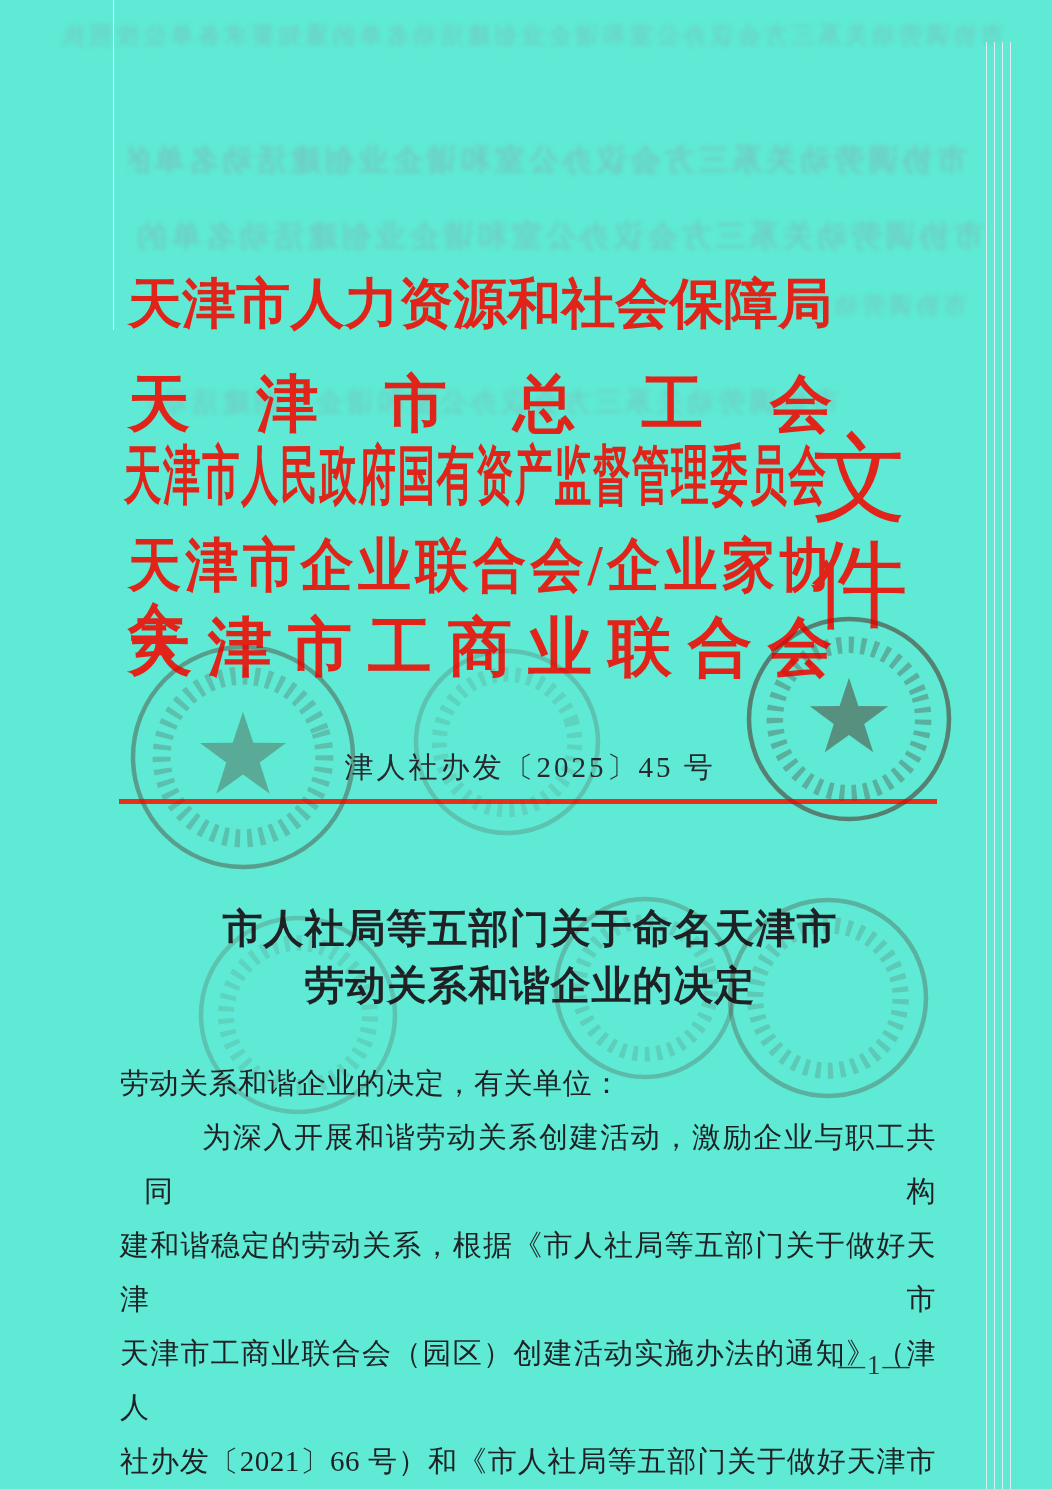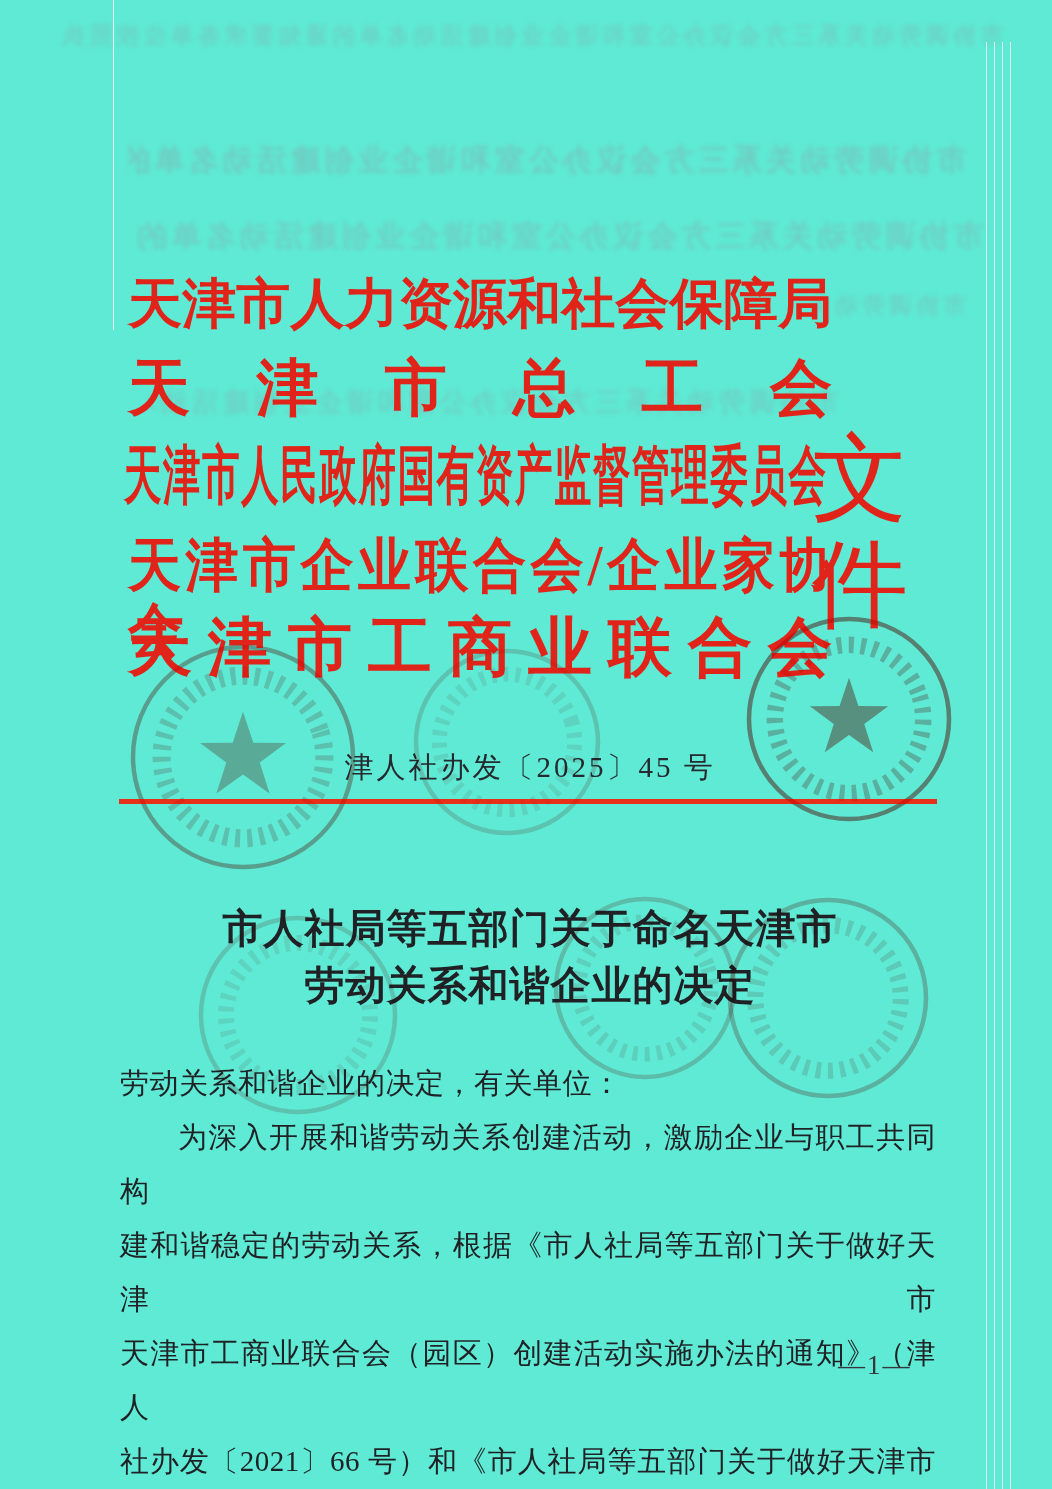--- a/index.html
+++ b/index.html
@@ -22,21 +22,21 @@
   .edge-left-fold{
     position:absolute;left:113px;top:0;width:1px;height:330px;background:#edeff2;
   }
   
   .agency{
     position:absolute;left:128px;width:704px;
     color:var(--header-red);font-weight:bold;line-height:1.12;
     text-align:justify;text-align-last:justify;
   }
   .a1{top:274px;font-size:54px;}
-  .a2{top:354px;font-size:62px;}
+  .a2{top:370px;font-size:62px;}
   .a3{top:440px;left:124px;width:1200px;font-size:64px;
       transform:scaleX(0.585);transform-origin:0 50%;}
   .a4{top:534px;width:770px;font-size:58px;
       transform:scaleX(0.915);transform-origin:0 50%;}
   .a5{top:612px;font-size:64px;}
   .doc-type{
     position:absolute;left:812px;top:426px;width:150px;
     color:var(--header-red);font-weight:normal;font-size:96px;line-height:1.1;
     text-align:justify;text-align-last:justify;
   }
@@ -53,21 +53,21 @@
     position:absolute;left:122px;top:900px;width:816px;
     text-align:center;color:var(--ink);font-weight:bold;
     font-size:40px;line-height:57px;letter-spacing:1px;
   }
   .body-block{
     position:absolute;left:120px;top:1056px;width:816px;
     color:var(--ink);font-size:29px;line-height:54px;letter-spacing:.5px;
   }
   .bline{min-height:54px;}
   .just{text-align:justify;text-align-last:justify;}
-  .indent{text-indent:58px;}
+  .indent{text-indent:58px;margin-left:24px;}
   .page-number{
     position:absolute;left:838px;top:1350px;
     font-size:27px;color:#33363b;letter-spacing:2px;
   }
   
   .stamp{position:absolute;pointer-events:none;mix-blend-mode:multiply;}
 </style>
 </head>
 <body>
 

